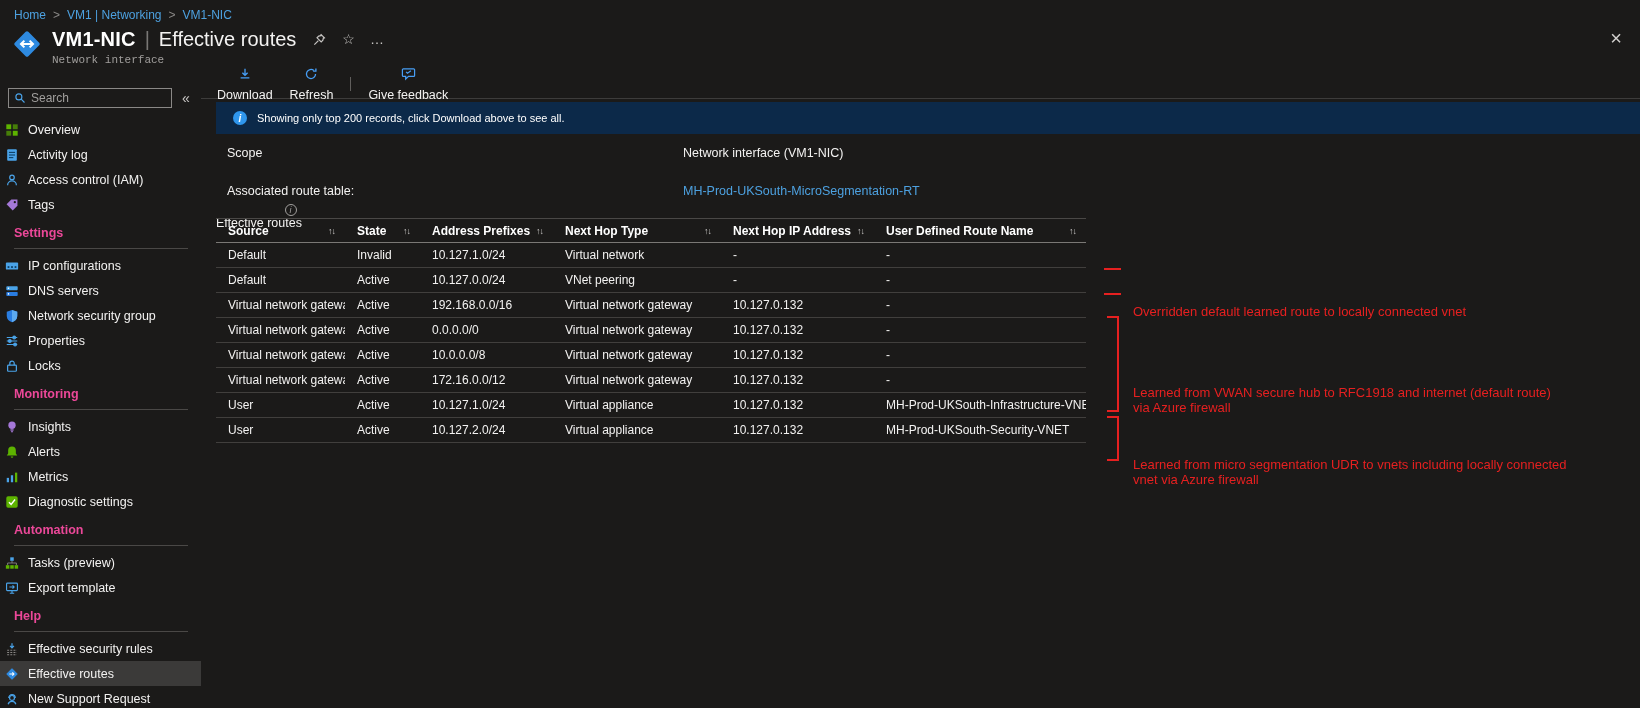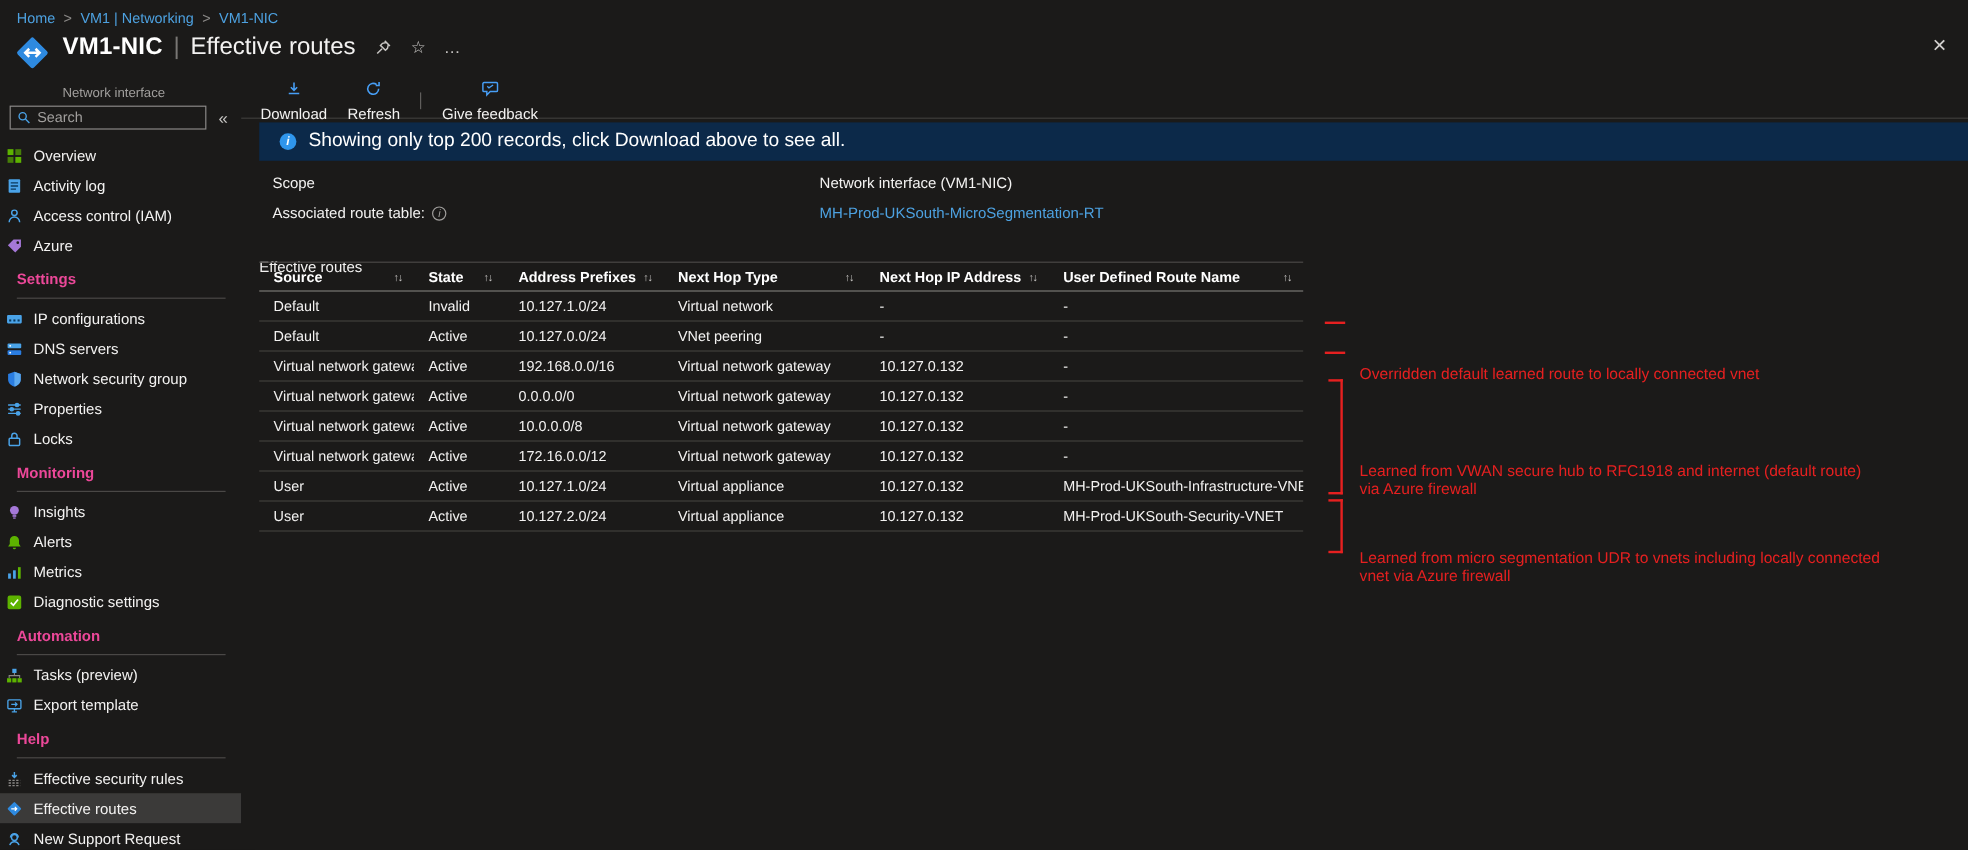--- a/index.html
+++ b/index.html
@@ -17,21 +17,21 @@
   .breadcrumb .sep { margin:0 7px; color:#8a8886; }
 
   .titlebar { position:absolute; top:27px; left:12px; display:flex; gap:10px; }
   .res-icon { width:30px; height:30px; margin-top:2px; }
   .title-line { display:flex; align-items:center; font-size:20px; line-height:24px; }
   .title-main { font-weight:700; letter-spacing:.2px; }
   .title-sep { color:#797775; font-weight:300; margin:0 9px; }
   .title-page { font-weight:400; color:#f3f2f1; }
   .title-actions { display:flex; align-items:center; gap:15px; margin-left:16px; color:#c8c6c4; }
   .title-actions .act { cursor:pointer; font-size:14px; line-height:14px; }
-  .subtitle { font-size:11px; color:#a19f9d; margin-top:21px; }
+  .subtitle { font-size:11px; color:#a19f9d; margin-top:3px;font-family:Liberation Mono, monospace; }
   .close-btn { position:absolute; top:28px; right:18px; font-size:20px; color:#d2d0ce; cursor:pointer; line-height:20px; }
 
   
   .sidebar { position:absolute; left:0; top:82px; width:201px; bottom:0; overflow:hidden; }
   .search-row { display:flex; align-items:center; padding:6px 6px 6px 8px; gap:7px; }
   .search-box { width:164px; height:20px; border:1px solid #8a8886; display:flex; align-items:center; padding:0 5px; gap:5px; background:#1b1a19; }
   .search-box svg { flex:0 0 auto; }
   .search-box input { background:transparent; border:0; outline:0; color:#fff; width:100%; font-family:"Liberation Sans",sans-serif; font-size:12px; }
   .search-box input::placeholder { color:#a19f9d; }
   .collapse-btn { color:#c8c6c4; font-size:14px; cursor:pointer; padding:0 3px; }
@@ -43,25 +43,25 @@
   .nav-header { font-weight:700; font-size:12.5px; color:#ec4899; margin:9px 13px 4px 14px; padding-bottom:8px; border-bottom:1px solid #4a4846; }
 
   
   .main { position:absolute; left:201px; top:70px; right:0; bottom:0; }
   .toolbar { height:29px; display:flex; align-items:center; padding-left:16px; gap:17px; border-bottom:1px solid #3d3c3b; }
   .tool { display:flex; align-items:center; gap:7px; color:#f3f2f1; font-size:12.5px; cursor:pointer;flex-direction:column; }
   .tool-divider { width:1px; height:14px; background:#605e5c; }
 
   .banner { position:absolute; left:15px; right:0; top:32px; height:32px; background:#0c2949; display:flex; align-items:center; padding-left:17px; gap:10px; }
   .info-badge { width:14px; height:14px; border-radius:50%; background:#2f96ed; color:#fff; font-size:10px; font-weight:700; font-style:italic; display:flex; align-items:center; justify-content:center; flex:0 0 auto; }
-  .banner-text { font-size:16px; color:#fff; }
+  .banner-text { font-size:11px; color:#fff; }
 
   .kv { position:absolute; left:26px; font-size:12.5px; color:#f3f2f1; display:flex; align-items:center; gap:6px; }
   .kv-scope { top:76px; }
-  .kv-rt { top:101px; }
+  .kv-rt { top:114px;flex-direction:column; }
   .kv .value { position:absolute; left:456px; white-space:nowrap; }
   .kv .value.link { color:#4da1e0; cursor:pointer; }
   .inline-info { width:12px; height:12px; border:1px solid #a19f9d; border-radius:50%; color:#a19f9d; font-size:9px; display:inline-flex; align-items:center; justify-content:center; font-style:italic; }
 
   .section-label { position:absolute; left:15px; top:146px; font-size:12.5px; color:#f3f2f1; }
 
   .routes-table { position:absolute; left:15px; top:148px; width:870px; }
   .thead, .tr { display:grid; grid-template-columns:129px 75px 133px 168px 153px 212px; height:25px; align-items:center; }
   .thead { border-top:1px solid #4a4846; border-bottom:1px solid #7a7875; font-weight:700; font-size:12px; }
   .th { display:flex; justify-content:space-between; align-items:center; padding:0 10px 0 12px; cursor:pointer; white-space:nowrap; overflow:hidden; }
@@ -172,21 +172,21 @@
         </span>
       <span>Access control (IAM)</span>
     </div>
     <div class="nav-item">
       <span class="nicon">
           <svg width="14" height="14" viewBox="0 0 16 16">
             <path d="M1.8 7.2 L7.2 1.8 H14.2 V8.8 L8.8 14.2 Z" fill="#a578d8"></path>
             <circle cx="11.2" cy="4.8" r="1.3" fill="#1b1a19"></circle>
           </svg>
         </span>
-      <span>Azure</span>
+      <span>Tags</span>
     </div>
 
     <div class="nav-header">Settings</div>
     <div class="nav-item">
       <span class="nicon">
           <svg width="14" height="14" viewBox="0 0 16 16">
             <rect x="1" y="4" width="14" height="8" rx="1" fill="#4aa3e8"></rect>
             <g fill="#0b3a5e">
               <rect x="3" y="8.2" width="2" height="2"></rect>
               <rect x="7" y="8.2" width="2" height="2"></rect>

